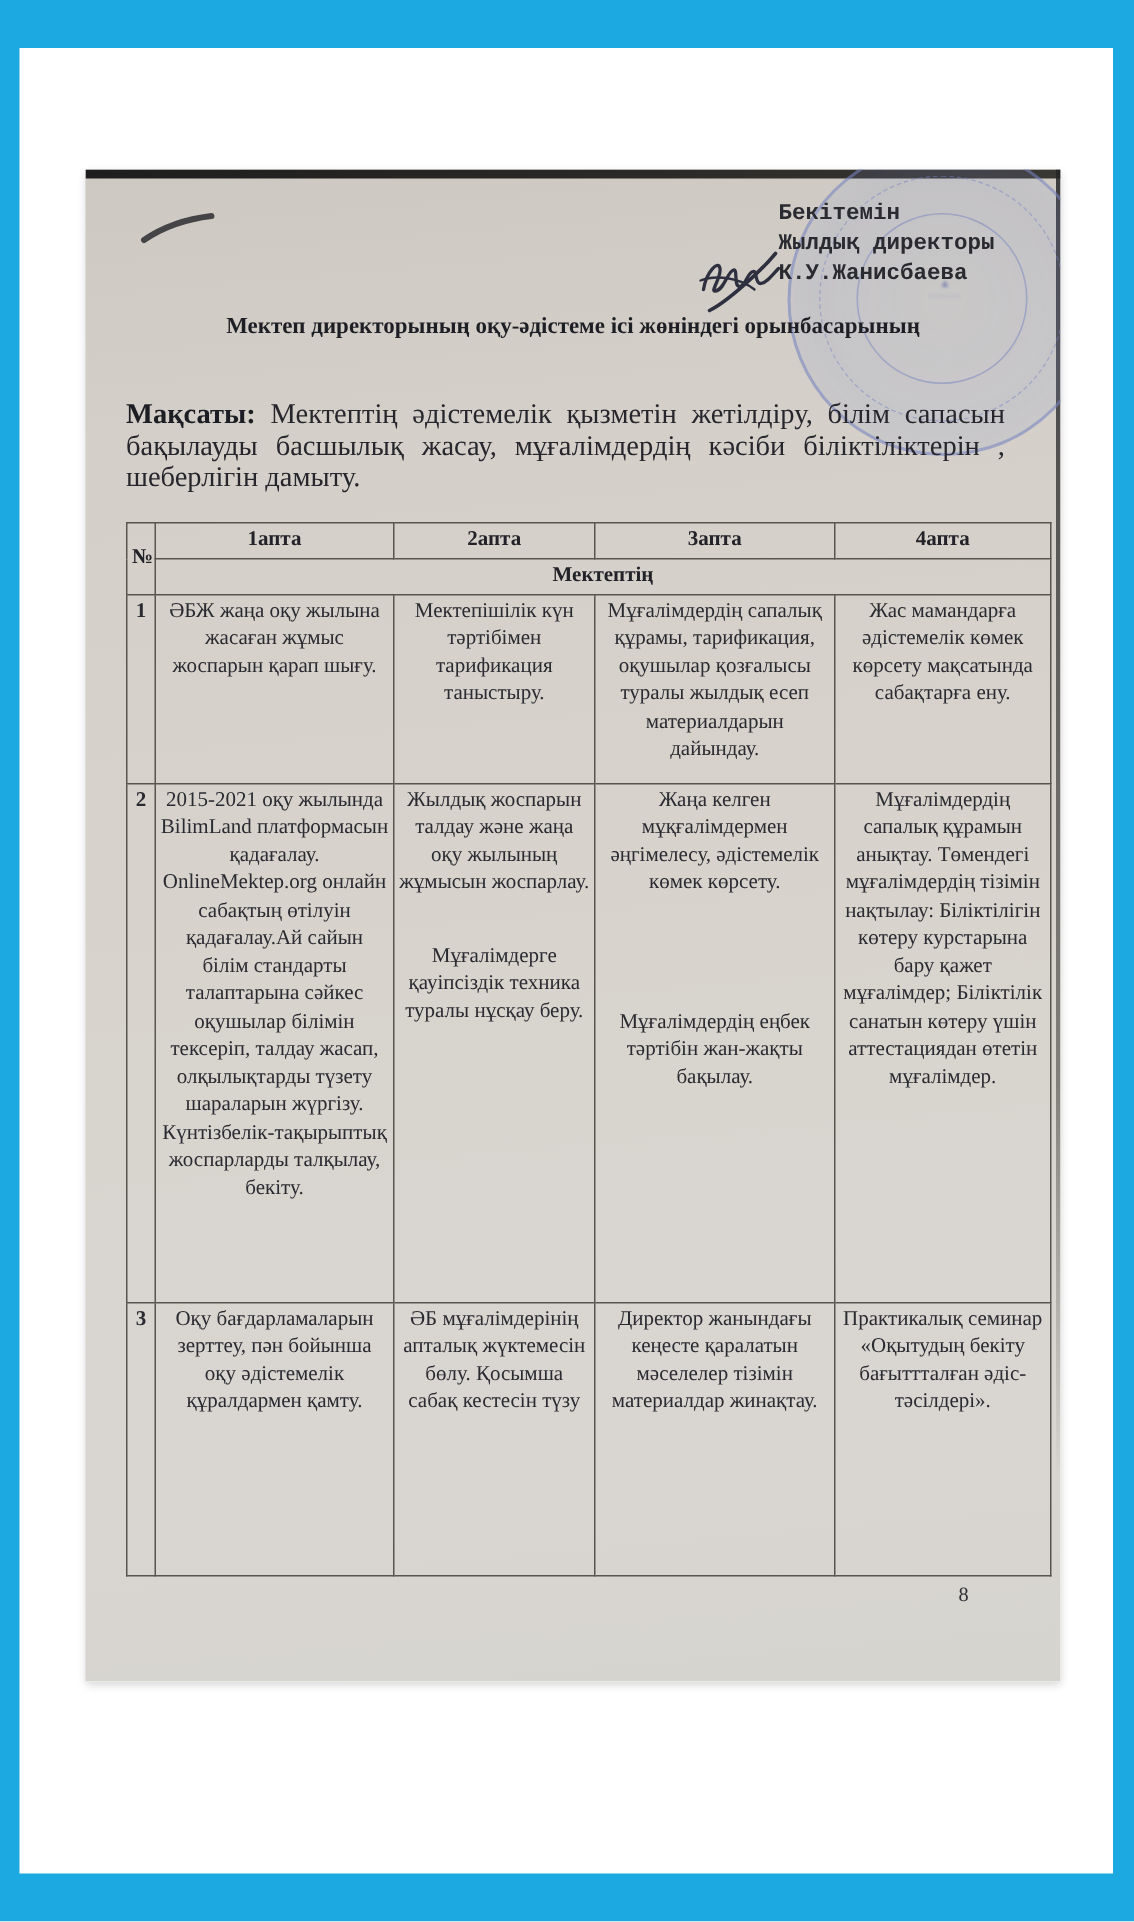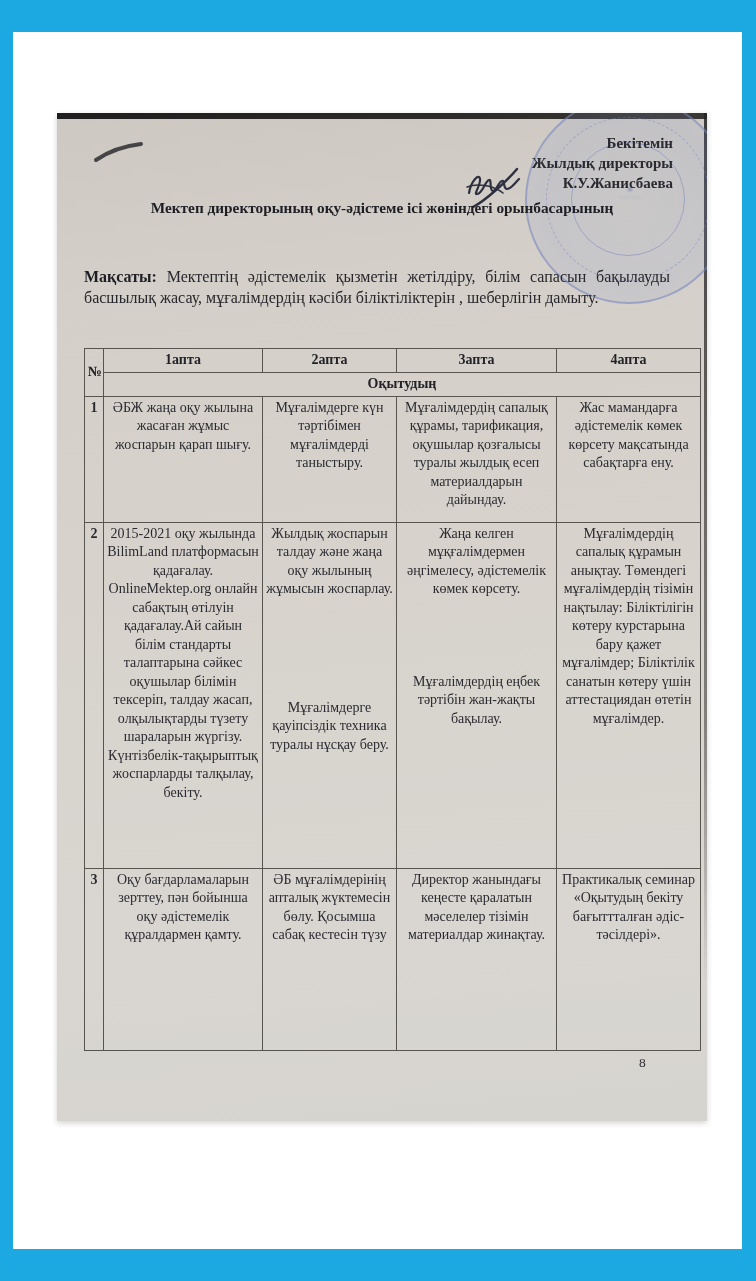--- a/index.html
+++ b/index.html
@@ -7,44 +7,44 @@
           font-family:"Liberation Serif","DejaVu Serif",serif;}
   .mat{position:absolute;left:13px;top:32px;width:729px;height:1217px;background:#ffffff;}
   .photo{position:absolute;left:57px;top:113px;width:650px;height:1008px;overflow:hidden;
          background:linear-gradient(175deg,#cdc9c2 0%,#d4d0c9 18%,#d7d3cc 45%,#d9d6d1 80%,#d6d4cf 100%);
          box-shadow:0 2px 6px rgba(0,0,0,0.18);}
   .photo-top-edge{position:absolute;left:0;top:0;width:100%;height:6px;
          background:linear-gradient(90deg,#1e1e1e,#2c2a28 60%,#3a3834);}
   .photo-right-edge{position:absolute;right:0;top:0;width:3px;height:870px;
          background:linear-gradient(180deg,rgba(35,35,38,.85),rgba(60,58,55,.55) 70%,rgba(60,58,55,0));}
   .pen-mark{position:absolute;left:36px;top:26px;}
-  .approval{position:absolute;top:20px;right:34px;text-align:right;font-size:15px;line-height:20px;
-            color:#2a2a31;font-weight:bold;}
+  .approval{position:absolute;top:20px;right:44px;text-align:left;font-size:15px;line-height:20px;
+            color:#2a2a31;font-weight:bold;font-family:Liberation Mono, monospace;}
   .sig{position:absolute;left:406px;top:50px;}
   .stamp{position:absolute;left:468px;top:-17px;width:204px;height:204px;border-radius:50%;
          border:2px solid rgba(118,132,192,.55);
          background:radial-gradient(circle,rgba(130,145,200,.10) 0%,rgba(130,145,200,.16) 60%,rgba(130,145,200,.05) 100%);}
   .stamp .ring2{position:absolute;left:19px;top:19px;width:162px;height:162px;border-radius:50%;
          border:1.5px dashed rgba(118,132,192,.45);}
   .stamp .ring3{position:absolute;left:44px;top:44px;width:112px;height:112px;border-radius:50%;
          border:1.5px solid rgba(118,132,192,.5);}
   .stamp .blur-text{position:absolute;left:58px;top:86px;width:90px;font-size:8px;color:rgba(90,105,170,.6);
          filter:blur(1px);text-align:center;line-height:9px;}
-  .doc-title{position:absolute;top:84px;left:0;width:650px;text-align:center;font-weight:bold;
+  .doc-title{position:absolute;top:94px;left:0;width:650px;text-align:center;font-weight:bold;
              font-size:15.3px;line-height:22px;color:#1e1e25;}
-  .goal{position:absolute;top:153px;left:27px;width:586px;font-size:16px;line-height:21px;
+  .goal{position:absolute;top:153px;left:27px;width:586px;font-size:19px;line-height:21px;
         text-align:justify;color:#26262c;font-family:Liberation Serif, serif;}
   .goal b{color:#1d1d24;}
   table.plan{position:absolute;top:235px;left:27px;width:616px;border-collapse:collapse;table-layout:fixed;
              font-size:14px;line-height:18.5px;color:#2a2a31;}
   table.plan td,table.plan th{border:1px solid #58554f;vertical-align:top;text-align:center;
              padding:2px 3px;overflow:hidden;}
   table.plan th{font-weight:bold;color:#222228;}
   .num-col{font-weight:bold;text-align:center;}
-  .gap2b{margin-top:100px;}
+  .gap2b{margin-top:30px;}
   .gap3b{margin-top:74px;}
   .page-num{position:absolute;left:582px;top:942px;font-size:13.5px;color:#2e2e34;}
 </style>
 </head>
 <body>
 
 <div class="canvas">
   <div class="mat"></div>
 
   <div class="photo">
@@ -89,26 +89,26 @@
       </colgroup>
       <tbody>
           <tr style="height:24px">
         <th rowspan="2" class="num-col" style="vertical-align:middle">№</th>
         <th>1апта</th>
         <th>2апта</th>
         <th>3апта</th>
         <th>4апта</th>
       </tr>
       <tr style="height:22px">
-        <th colspan="4">Оқытудың</th>
+        <th colspan="4">Мектептің</th>
       </tr>
       <tr style="height:126px">
         <td class="num-col">1</td>
         <td>ӘБЖ жаңа оқу жылына жасаған жұмыс жоспарын қарап шығу.</td>
-        <td>Мұғалімдерге күн тәртібімен мұғалімдерді таныстыру.</td>
+        <td>Мектепішілік күн тәртібімен тарификация таныстыру.</td>
         <td>Мұғалімдердің сапалық құрамы, тарификация, оқушылар қозғалысы туралы жылдық есеп материалдарын дайындау.</td>
         <td>Жас мамандарға әдістемелік көмек көрсету мақсатында сабақтарға ену.</td>
       </tr>
       <tr style="height:346px">
         <td class="num-col">2</td>
         <td>2015-2021 оқу жылында BilimLand платформасын қадағалау. OnlineMektep.org онлайн сабақтың өтілуін қадағалау.Ай сайын білім стандарты талаптарына сәйкес оқушылар білімін тексеріп, талдау жасап, олқылықтарды түзету шараларын жүргізу. Күнтізбелік-тақырыптық жоспарларды талқылау, бекіту.</td>
         <td>
           <div>Жылдық жоспарын талдау және жаңа оқу жылының жұмысын жоспарлау.</div>
           <div class="gap2b">Мұғалімдерге қауіпсіздік техника туралы нұсқау беру.</div>
         </td>

